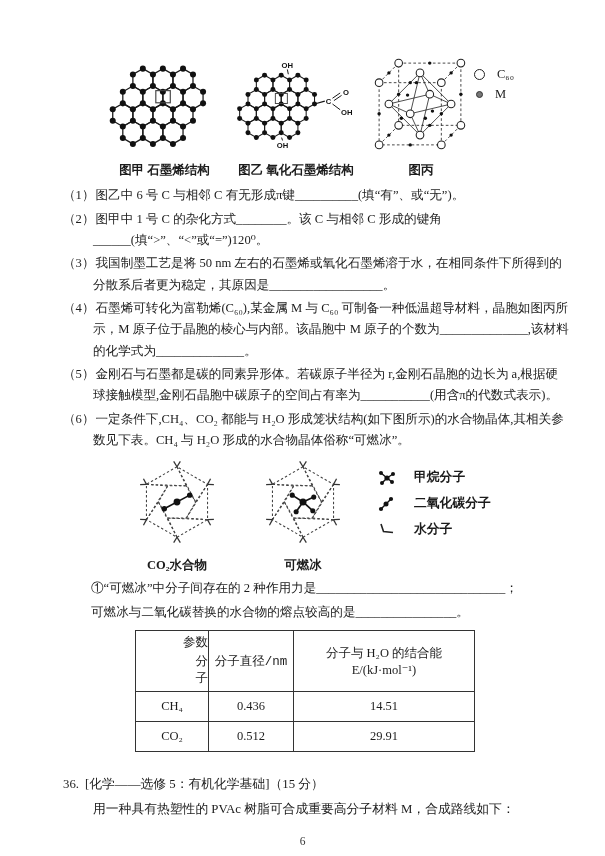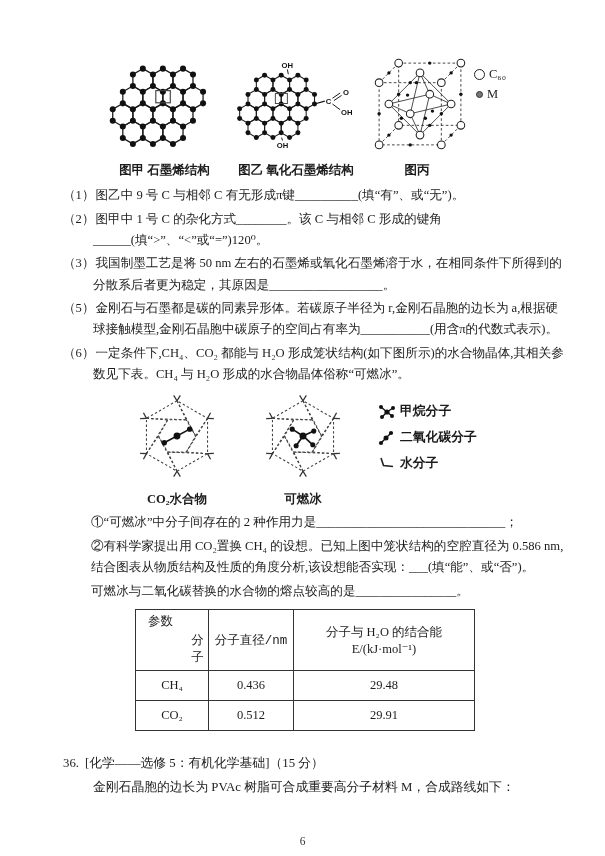--- a/index.html
+++ b/index.html
@@ -5,40 +5,40 @@
   html,body{margin:0;padding:0;background:#fff;}
   .page{position:relative;width:605px;height:856px;background:#ffffff;overflow:hidden;
         font-family:"Liberation Serif","DejaVu Serif",serif;color:#1c1c1c;}
   .content{padding:56px 36px 0 63px;}
   
   .fig-row-top{display:flex;align-items:flex-end;gap:10px;margin:0 0 6px 44px;}
   .fig{display:flex;flex-direction:column;align-items:center;margin:0;}
   .fig figcaption{font-weight:bold;font-size:12.5px;margin-top:10px;white-space:nowrap;}
   .bing-main{display:flex;align-items:flex-start;}
   .bing-legend{margin:8px 0 0 4px;font-size:12.5px;line-height:1.6;}
-  .legend-row{display:flex;align-items:center;gap:4px;white-space:nowrap;}
+  .legend-row{display:flex;align-items:center;gap:12px;white-space:nowrap;}
   .c60-circle{width:9px;height:9px;border:1.3px solid #222;border-radius:50%;display:inline-block;background:#fff;}
   .m-dot{width:5px;height:5px;border:1px solid #333;border-radius:50%;display:inline-block;background:#777;margin-left:2px;}
   
   .q{margin:0 0 2.5px;font-size:12.6px;line-height:1.68;padding-left:30px;text-indent:-30px;}
   .qnum{margin-right:1px;}
   .sub{margin:0 0 2.5px 28px;font-size:12.6px;line-height:1.68;}
   
   .fig-row-cage{display:flex;align-items:flex-start;gap:22px;margin:4px 0 4px 62px;}
   .cage-legend{margin-top:10px;font-size:12.8px;font-weight:bold;line-height:2.0;}
-  .cage-legend .legend-row{gap:3px;}
+  .cage-legend .legend-row{gap:17px;}
   
   table.params{border-collapse:collapse;margin:7px 0 0 72px;}
   table.params td,table.params th{border:1.3px solid #333;font-size:12.5px;font-weight:normal;
       text-align:center;vertical-align:middle;padding:0;}
   th.corner{width:72px;height:50px;}
   th.c2{width:84px;font-family:Liberation Mono, monospace;}
   th.c3{width:180px;}
-  .corner-top{text-align:left;padding:3px 0 0 12px;}
-  .corner-bottom{text-align:center;padding:2px 0 4px 5px;margin-left:46px;}
+  .corner-top{text-align:right;padding:3px 0 0 12px;}
+  .corner-bottom{text-align:right;padding:2px 0 4px 5px;margin-left:46px;}
   tr.datarow td{height:29px;}
   
   .q36{margin:21px 0 0;font-size:12.8px;line-height:1.75;}
   .q36 .t36num{margin-right:6px;}
   .q36body{margin:2px 0 0 30px;font-size:12.8px;line-height:1.75;}
   .pageno{position:absolute;bottom:9px;left:0;width:100%;text-align:center;font-size:11.5px;color:#333;}
 </style>
 </head>
 <body>
 
@@ -251,23 +251,24 @@
             <div class="legend-row">
               <span class="m-dot"></span>
               <span>M</span>
             </div>
           </div>
         </div>
         <figcaption style="align-self:center;margin-right:42px;">图丙</figcaption>
       </figure>
     </div>
 
-    <p class="q"><span class="qnum">（1）</span><span>图乙中 9 号 C 与相邻 C 有无形成π键__________(填“有”、或“无”)。</span></p>
+    <p class="q"><span class="qnum">（1）</span><span>图乙中 6 号 C 与相邻 C 有无形成π键__________(填“有”、或“无”)。</span></p>
     <p class="q"><span class="qnum">（2）</span><span>图甲中 1 号 C 的杂化方式________。该 C 与相邻 C 形成的键角______(填“&gt;”、“&lt;”或“=”)120⁰。</span></p>
     <p class="q"><span class="qnum">（3）</span><span>我国制墨工艺是将 50 nm 左右的石墨烯或氧化石墨烯溶于水，在相同条件下所得到的分散系后者更为稳定，其原因是__________________。</span></p>
+    <p class="q"><span class="qnum">（4）</span><span>石墨烯可转化为富勒烯(C₆₀),某金属 M 与 C₆₀ 可制备一种低温超导材料，晶胞如图丙所示，M 原子位于晶胞的棱心与内部。该晶胞中 M 原子的个数为______________,该材料的化学式为______________。</span></p>
     <p class="q"><span class="qnum">（5）</span><span>金刚石与石墨都是碳的同素异形体。若碳原子半径为 r,金刚石晶胞的边长为 a,根据硬球接触模型,金刚石晶胞中碳原子的空间占有率为___________(用含π的代数式表示)。</span></p>
     <p class="q"><span class="qnum">（6）</span><span>一定条件下,CH₄、CO₂ 都能与 H₂O 形成笼状结构(如下图所示)的水合物晶体,其相关参数见下表。CH₄ 与 H₂O 形成的水合物晶体俗称“可燃冰”。</span></p>
 
     <div class="fig-row-cage">
       <figure class="fig">
         <svg id="svg-cage2" width="104" height="92" viewBox="-4 -8 104 94">
             <g>
               <polygon fill="none" stroke="#444" stroke-width="1.1" stroke-dasharray="2.5 2.2" points="48.0,4.0 16.8,22.0 16.8,58.0 48.0,76.0 79.2,58.0 79.2,22.0"></polygon>
               <polygon fill="none" stroke="#444" stroke-width="1.1" stroke-dasharray="2.5 2.2" points="57.5,23.5 38.5,23.5 29.0,40.0 38.5,56.5 57.5,56.5 67.0,40.0"></polygon>
               <line fill="none" stroke="#444" stroke-width="1.1" stroke-dasharray="2.5 2.2" x1="48" y1="4" x2="57.5" y2="23.545517328095666"></line>
@@ -371,44 +372,43 @@
         <div class="legend-row">
           <svg width="20" height="14" viewBox="0 0 20 14">
             <path d="M4 2 L6.5 9.5 L16 10.5" fill="none" stroke="#222" stroke-width="1.6"></path>
           </svg>
           <span>水分子</span>
         </div>
       </div>
     </div>
 
     <p class="sub">①“可燃冰”中分子间存在的 2 种作用力是______________________________；</p>
-    <p class="sub">②有科学家提出用 CO₂置换 CH₄ 的设想。已知上图中笼状结构的空腔直径为 0.586 nm,结合图表从物质结构及性质的角度分析,该设想能否实现：___(填“能”、或“否”)。</p>
     <p class="sub">可燃冰与二氧化碳替换的水合物的熔点较高的是________________。</p>
 
     <table class="params">
       <tbody>
           <tr>
         <th class="corner">
           <div class="corner-top">参数</div>
           <div class="corner-bottom">分子</div>
         </th>
         <th class="c2">分子直径/nm</th>
         <th class="c3">分子与 H₂O 的结合能 E/(kJ·mol⁻¹)</th>
       </tr>
       <tr class="datarow">
         <td>CH₄</td>
         <td>0.436</td>
-        <td>29.48</td>
+        <td>14.51</td>
       </tr>
       <tr class="datarow">
         <td>CO₂</td>
         <td>0.512</td>
         <td>29.91</td>
       </tr>
     </tbody>
       </table>
 
     <p class="q36"><span class="t36num">36.</span><span>[化学——选修 5：有机化学基础]（15 分）</span></p>
-    <p class="q36body">金刚石晶胞的边长为 PVAc 树脂可合成重要高分子材料 M，合成路线如下：</p>
+    <p class="q36body">用一种具有热塑性的 PVAc 树脂可合成重要高分子材料 M，合成路线如下：</p>
 
   </div>
   <div class="pageno">6</div>
 </div>
 
 </body></html>

